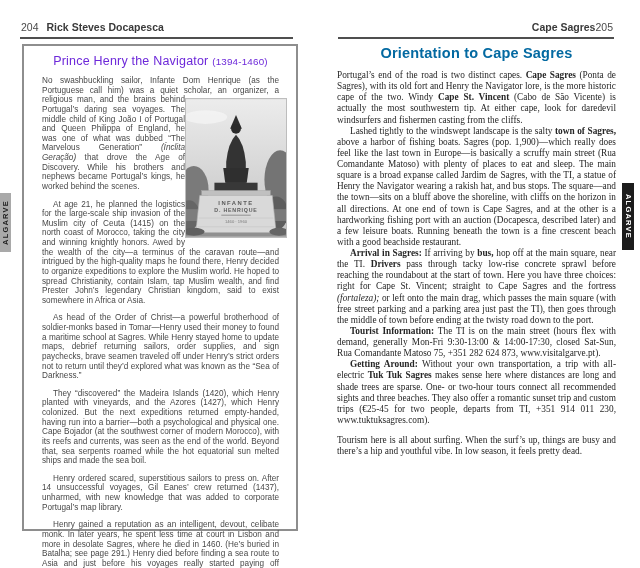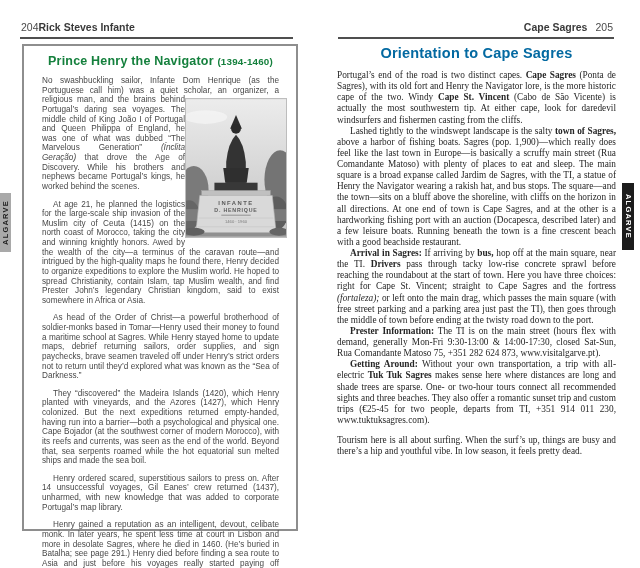--- a/index.html
+++ b/index.html
@@ -9,40 +9,40 @@
   }
   .page{position:absolute;top:0;height:568px;width:320px;background:#fff;}
   #page-left{left:0;}
   #page-right{left:320px;}
 
   
   .runhead{position:absolute;top:21px;font-size:10.5px;font-weight:bold;color:#3a3a3a;white-space:nowrap;}
   #page-left .runhead{left:21px;}
   #page-right .runhead{right:27px;}
   .runhead .pnum{font-weight:normal;color:#4a4a4a;}
-  #page-left .pnum{}
-  #page-right .pnum{margin-left:8px;}
+  #page-left .pnum{margin-right:8px;}
+  #page-right .pnum{margin-left:0;}
   .rule{position:absolute;top:37px;height:1.6px;background:#4f4f4f;}
   #page-left .rule{left:20px;width:273px;}
   #page-right .rule{left:18px;width:276px;}
 
   
   .tab{position:absolute;display:flex;align-items:center;justify-content:center;}
   .tab span{writing-mode:vertical-rl;font-weight:bold;font-size:7.5px;letter-spacing:1.2px;}
   #tab-left{left:0;top:193px;width:11px;height:59px;background:#a9a9a9;color:#1d1d1d;}
   #tab-left span{transform:rotate(180deg);}
   #tab-right{left:302px;top:183px;width:12px;height:67px;background:#1c1c1c;color:#ffffff;}
 
   
   .sidebar-box{
     position:absolute;left:22px;top:44px;width:276px;height:487px;
     border:2.5px solid #8e8e8e;box-sizing:border-box;background:#fff;
     padding:6px 9px 6px 10px;
   }
-  .box-title{text-align:center;font-weight:bold;font-size:12.5px;color:#15803d;margin:2px 0 7px;letter-spacing:.2px;}
+  .box-title{text-align:center;font-weight:normal;font-size:12.5px;color:#6d28d9;margin:2px 0 7px;letter-spacing:.2px;}
   .box-title .years{font-size:9.8px;}
   .box-body{font-size:8.2px;line-height:9.62px;color:#484848;text-align:justify;}
   .box-body p{margin:8px;text-indent:11px;}
   .box-body .plist p:first-child{text-indent:0;}
 
   .photo-float{float:right;width:109px;height:163px;shape-outside:inset(22px 0 0 7px);}
   .photo{box-sizing:border-box;display:block;margin:22px 0 0 7px;width:102px;height:140px;border:1px solid #bdbdbd;background:#dcdcdc;}
   .photo svg{display:block;}
 
   
@@ -52,21 +52,21 @@
   .serif-body{font-family:"Liberation Serif",serif;font-size:9.3px;line-height:11.12px;color:#262626;text-align:justify;}
   .serif-body p{margin:0;text-indent:13px;}
   .serif-body p:first-child{text-indent:0;margin-top:9px;}
 </style>
 </head>
 <body>
 
 <div class="page" id="page-left">
 
   <div class="runhead">
-    <span class="pnum">204</span><span>Rick Steves Infante</span>
+    <span class="pnum">204</span><span>Rick Steves Docapesca</span>
   </div>
   <div class="rule"></div>
 
   <div class="tab" id="tab-left">
     <span>ALGARVE</span>
   </div>
 
   <div class="sidebar-box">
     <div class="box-title">
       <span>Prince Henry the Navigator</span>
@@ -138,20 +138,20 @@
   <div class="tab" id="tab-right">
     <span>ALGARVE</span>
   </div>
 
   <div class="content-right">
     <div class="sec-heading">Orientation to Cape Sagres</div>
     <div class="serif-body">
         <p><span>Portugal’s end of the road is two distinct capes. </span><span style="font-weight: bold;">Cape Sagres</span><span> (Ponta de Sagres), with its old fort and Henry the Navigator lore, is the more historic cape of the two. Windy </span><span style="font-weight: bold;">Cape St. Vincent</span><span> (Cabo de São Vicente) is actually the most southwestern tip. At either cape, look for daredevil windsurfers and fishermen casting from the cliffs.</span></p>
         <p><span>Lashed tightly to the windswept landscape is the salty </span><span style="font-weight: bold;">town of Sagres,</span><span> above a harbor of fishing boats. Sagres (pop. 1,900)—which really does feel like the last town in Europe—is basically a scruffy main street (Rua Comandante Matoso) with plenty of places to eat and sleep. The main square is a broad expanse called Jardim de Sagres, with the TI, a statue of Henry the Navigator wearing a rakish hat, and bus stops. The square—and the town—sits on a bluff above the shoreline, with cliffs on the horizon in all directions. At one end of town is Cape Sagres, and at the other is a hardworking fishing port with an auction (Docapesca, described later) and a few leisure boats. Running beneath the town is a fine crescent beach with a good beachside restaurant.</span></p>
         <p><span style="font-weight: bold;">Arrival in Sagres:</span><span> If arriving by </span><span style="font-weight: bold;">bus,</span><span> hop off at the main square, near the TI. </span><span style="font-weight: bold;">Drivers</span><span> pass through tacky low-rise concrete sprawl before reaching the roundabout at the start of town. Here you have three choices: right for Cape St. Vincent; straight to Cape Sagres and the fortress </span><span style="font-style: italic;">(fortaleza);</span><span> or left onto the main drag, which passes the main square (with free street parking and a parking area just past the TI), then goes through the middle of town before ending at the twisty road down to the port.</span></p>
-        <p><span style="font-weight: bold;">Prester Information:</span><span> The TI is on the main street (hours flex with demand, generally Mon-Fri 9:30-13:00 &amp; 14:00-17:30, closed Sat-Sun, Rua Comandante Matoso 75, +351 282 624 873, www.visitalgarve.pt).</span></p>
+        <p><span style="font-weight: bold;">Tourist Information:</span><span> The TI is on the main street (hours flex with demand, generally Mon-Fri 9:30-13:00 &amp; 14:00-17:30, closed Sat-Sun, Rua Comandante Matoso 75, +351 282 624 873, www.visitalgarve.pt).</span></p>
         <p><span style="font-weight: bold;">Getting Around:</span><span> Without your own transportation, a trip with all-electric </span><span style="font-weight: bold;">Tuk Tuk Sagres</span><span> makes sense here where distances are long and shade trees are sparse. One- or two-hour tours connect all recommended sights and three beaches. They also offer a romantic sunset trip and custom trips (€25-45 for two people, departs from TI, +351 914 011 230, www.tuktuksagres.com).</span></p>
       </div>
     <div class="serif-body">
         <p><span>Tourism here is all about surfing. When the surf’s up, things are busy and there’s a hip and youthful vibe. In low season, it feels pretty dead.</span></p>
       </div>
   </div>
 </div>
 
 </body></html>

